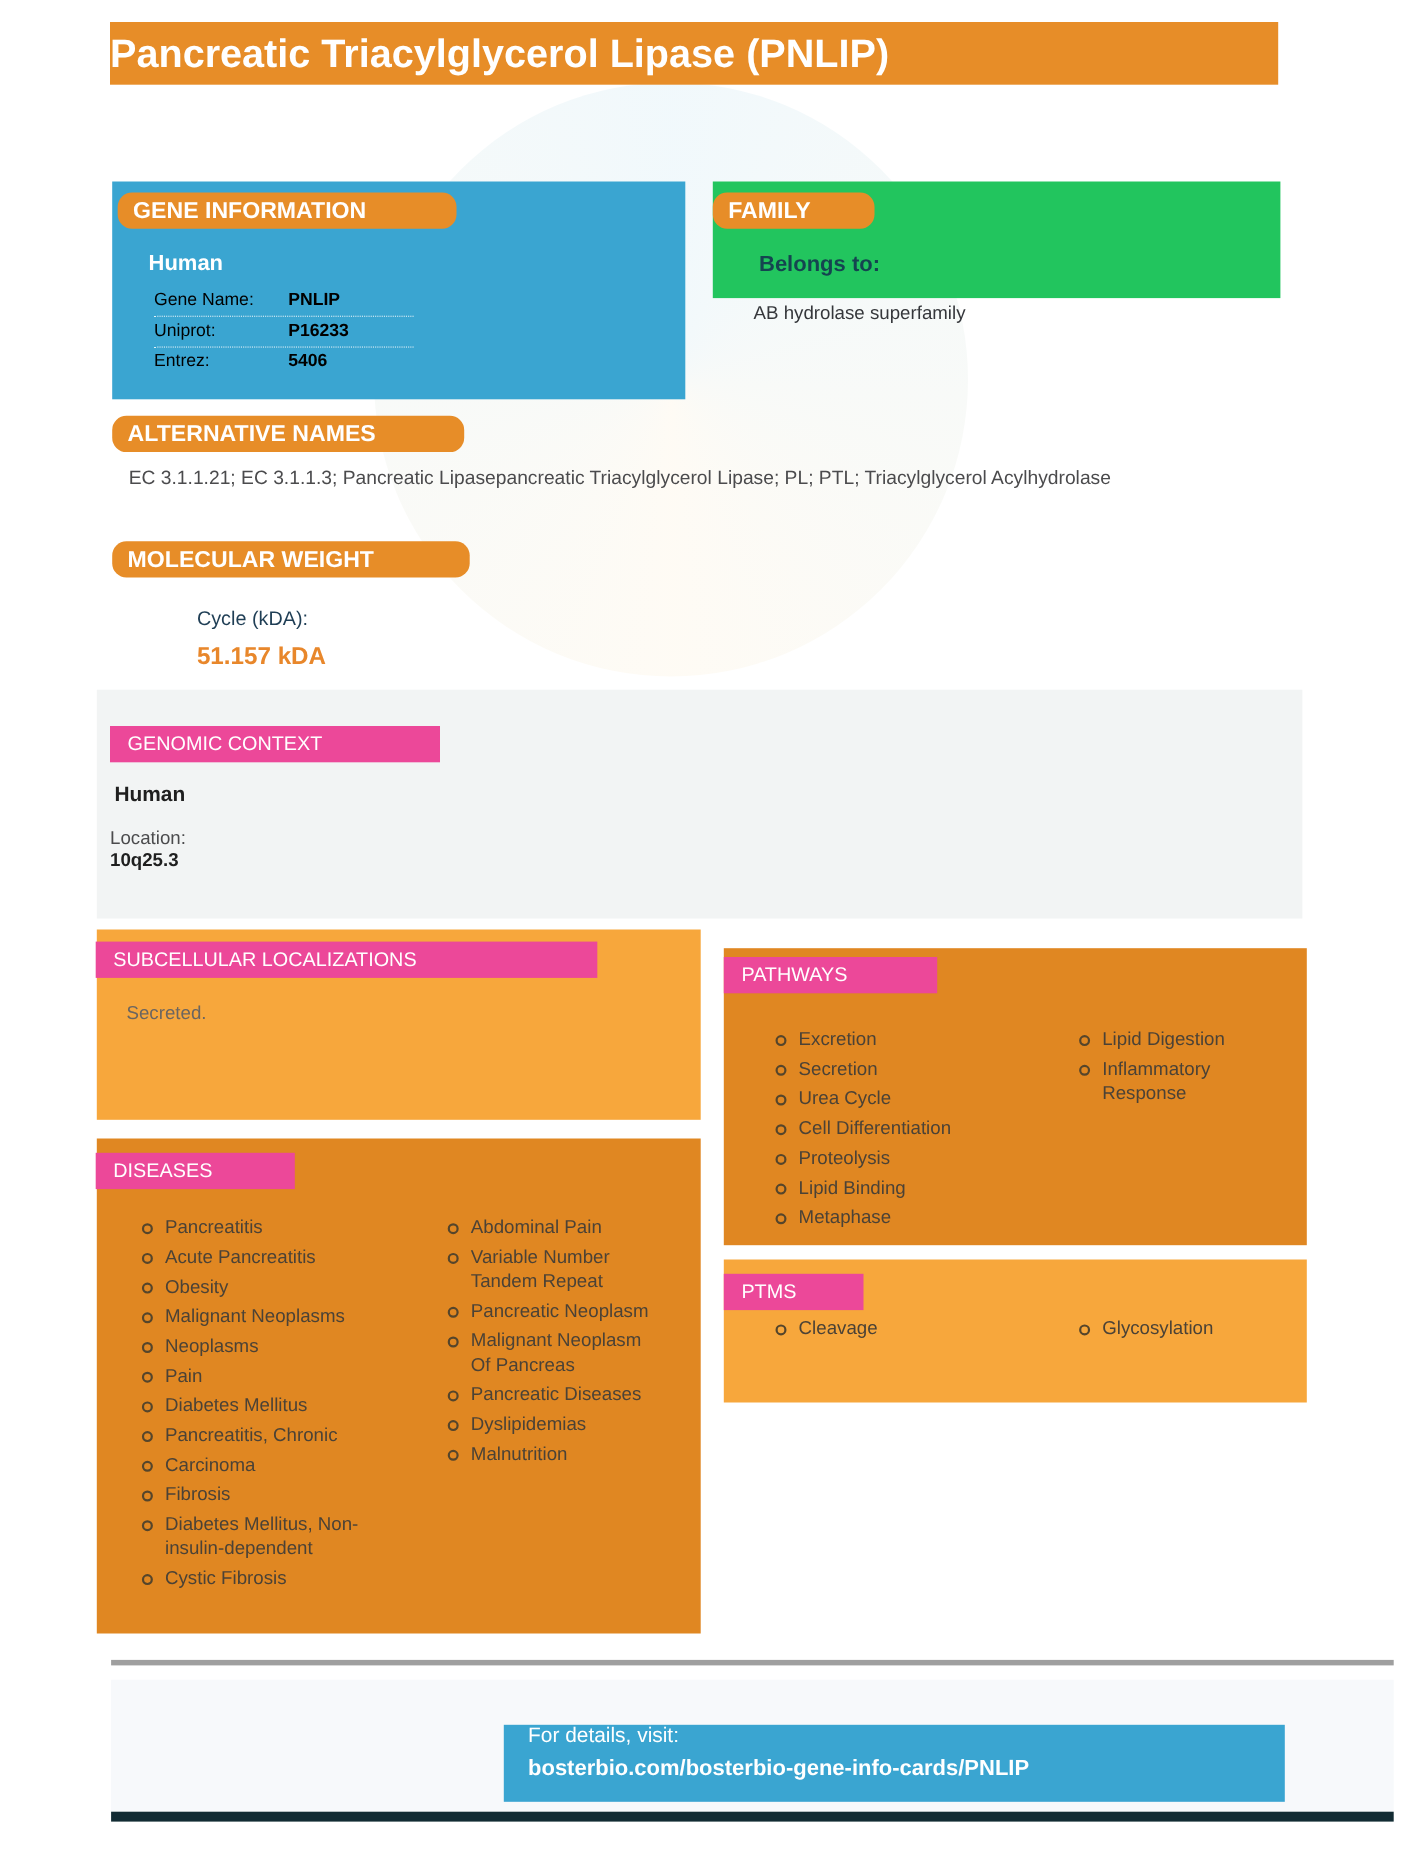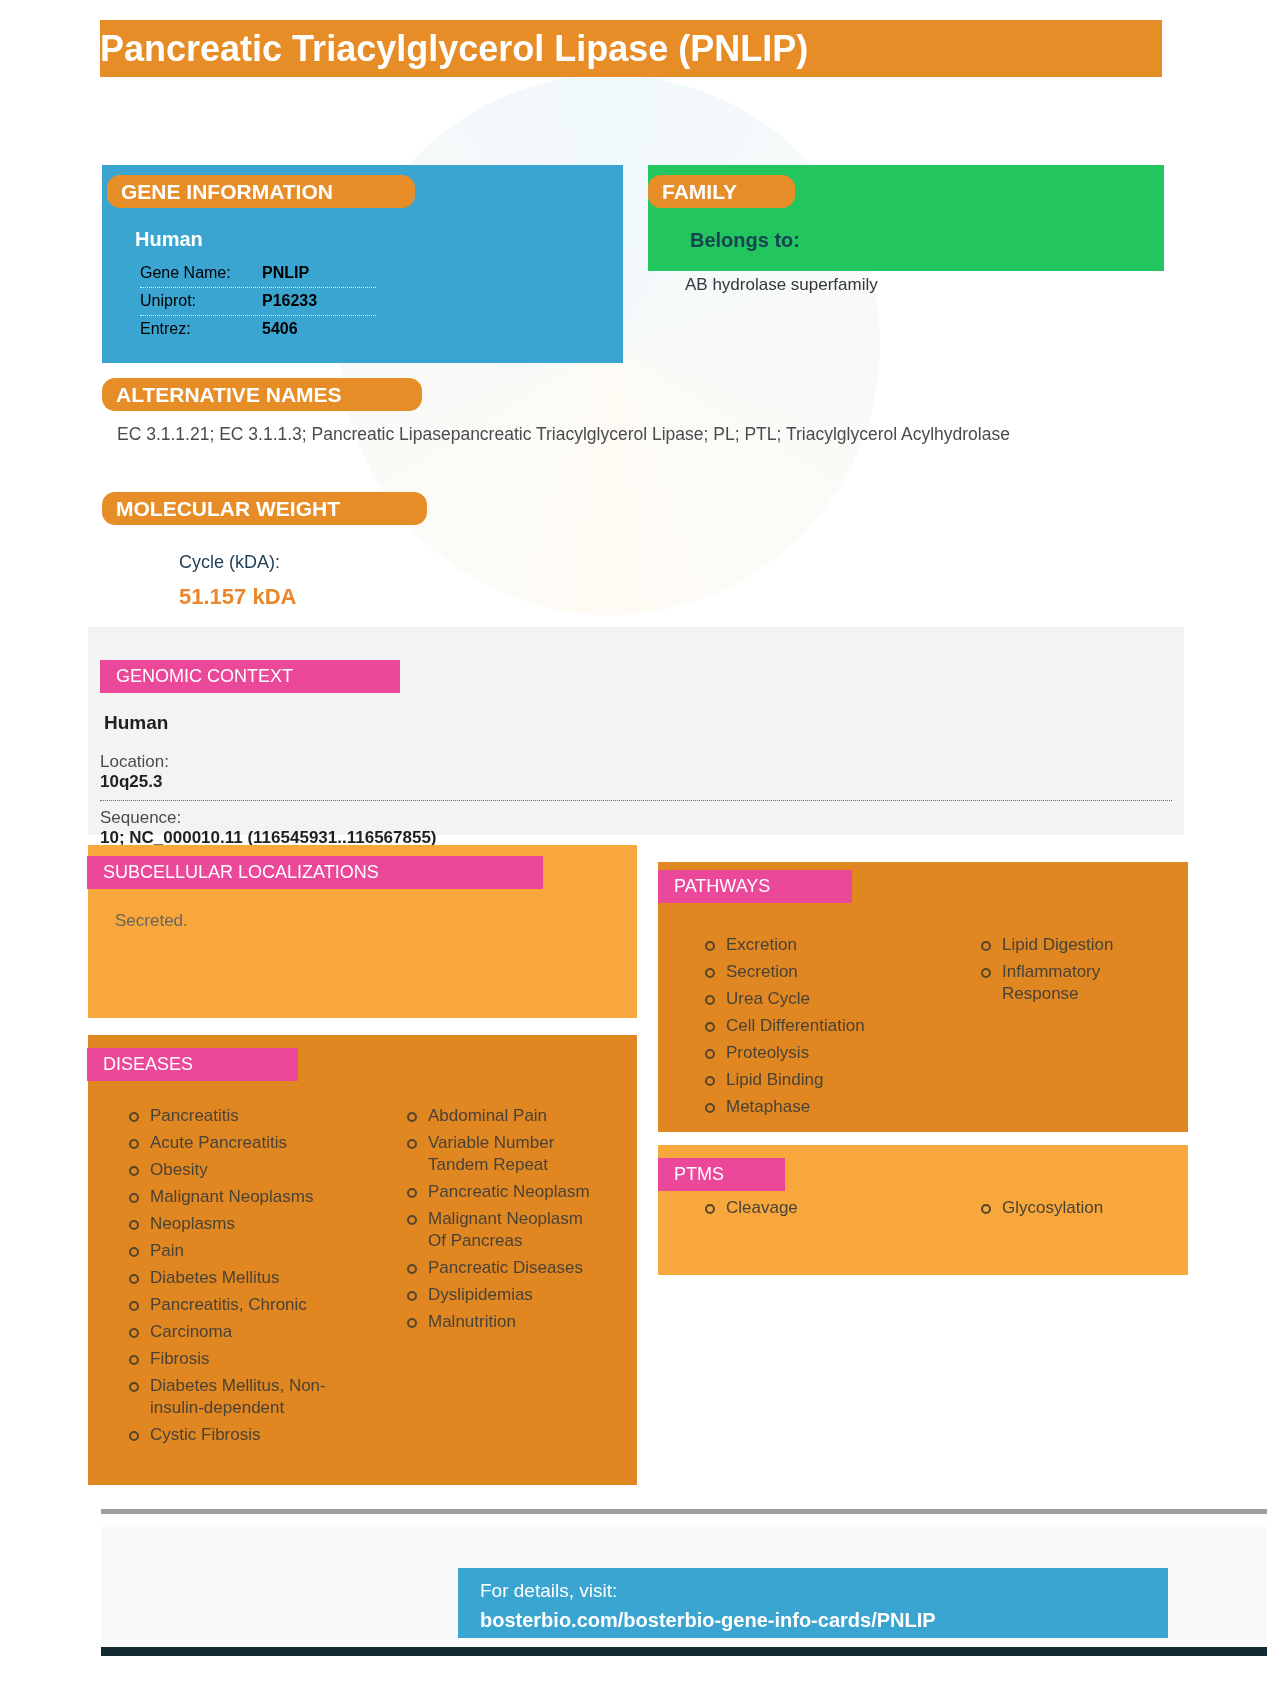--- a/index.html
+++ b/index.html
@@ -61,42 +61,42 @@
 
   
   .subcell-panel { left:88px; top:845px; width:549px; height:173px; background:#f7a73c; }
   .subcell-header { position:absolute; left:-1px; top:11px; width:456px; }
   .subcell-text { position:absolute; left:27px; top:66px; color:#6b6560; font-size:17px; }
 
   .pathways-panel { left:658px; top:862px; width:530px; height:270px; background:#e08722; }
   .pathways-header { position:absolute; left:0; top:8px; width:194px; }
 
   .diseases-panel { left:88px; top:1035px; width:549px; height:450px; background:#e08722; }
-  .diseases-header { position:absolute; left:-1px; top:13px; width:211px; }
+  .diseases-header { position:absolute; left:-1px; top:13px; width:181px; }
 
   .ptms-panel { left:658px; top:1145px; width:530px; height:130px; background:#f7a73c; }
   .ptms-header { position:absolute; left:0; top:13px; width:127px; }
 
   
   .blist { list-style:none; font-size:17px; color:#4b4236; }
   .blist li { position:relative; padding:2px 0 3px 30px; line-height:22px; }
   .blist li::before { content:""; position:absolute; left:9px; top:9px; width:6px; height:6px;
     border:2px solid #55452b; border-radius:50%; }
   .pathways-col1 { position:absolute; left:38px; top:70px; width:235px; }
   .pathways-col2 { position:absolute; left:314px; top:70px; width:205px; }
   .diseases-col1 { position:absolute; left:32px; top:68px; width:225px; }
   .diseases-col2 { position:absolute; left:310px; top:68px; width:195px; }
   .ptms-col1 { position:absolute; left:38px; top:50px; width:235px; }
   .ptms-col2 { position:absolute; left:314px; top:50px; width:205px; }
 
   
   .divider { left:101px; top:1509px; width:1166px; height:5px; background:#9f9f9f; }
   .footer-panel { left:101px; top:1527px; width:1166px; height:120px; background:#f7f9fb; }
   .footer-box { position:absolute; left:357px; top:41px; width:710px; height:70px; background:#3aa5d1;
-    color:#ffffff; padding:12px 0 0 22px; }
+    color:#ffffff; padding:0 0 0 22px; }
   .footer-line1 { font-size:19px; }
   .footer-line2 { font-size:20px; font-weight:bold; margin-top:7px; cursor:pointer; }
   .footer-bar { left:101px; top:1647px; width:1166px; height:9px; background:#122b33; }
 </style>
 </head>
 <body>
 
 <div class="page">
 
   <div class="watermark"></div>
@@ -137,24 +137,20 @@
   <div class="abs mw-mass-value">51.157 kDA</div>
 
   <div class="abs genomic-panel">
     <div class="teal-label genomic-header">GENOMIC CONTEXT</div>
     <div class="genomic-species">Human</div>
     <div class="genomic-rows">
 
     <div class="grow">
         <span class="glabel">Location:</span>
         <span class="gvalue">10q25.3</span>
-      </div>
-        <div class="grow">
-        <span class="glabel">Sequence:</span>
-        <span class="gvalue">10; NC_000010.11 (116545931..116567855)</span>
       </div>
       </div>
   </div>
 
   <div class="abs subcell-panel">
     <div class="teal-label subcell-header">SUBCELLULAR LOCALIZATIONS</div>
     <div class="subcell-text">Secreted.</div>
   </div>
 
   <div class="abs pathways-panel">

